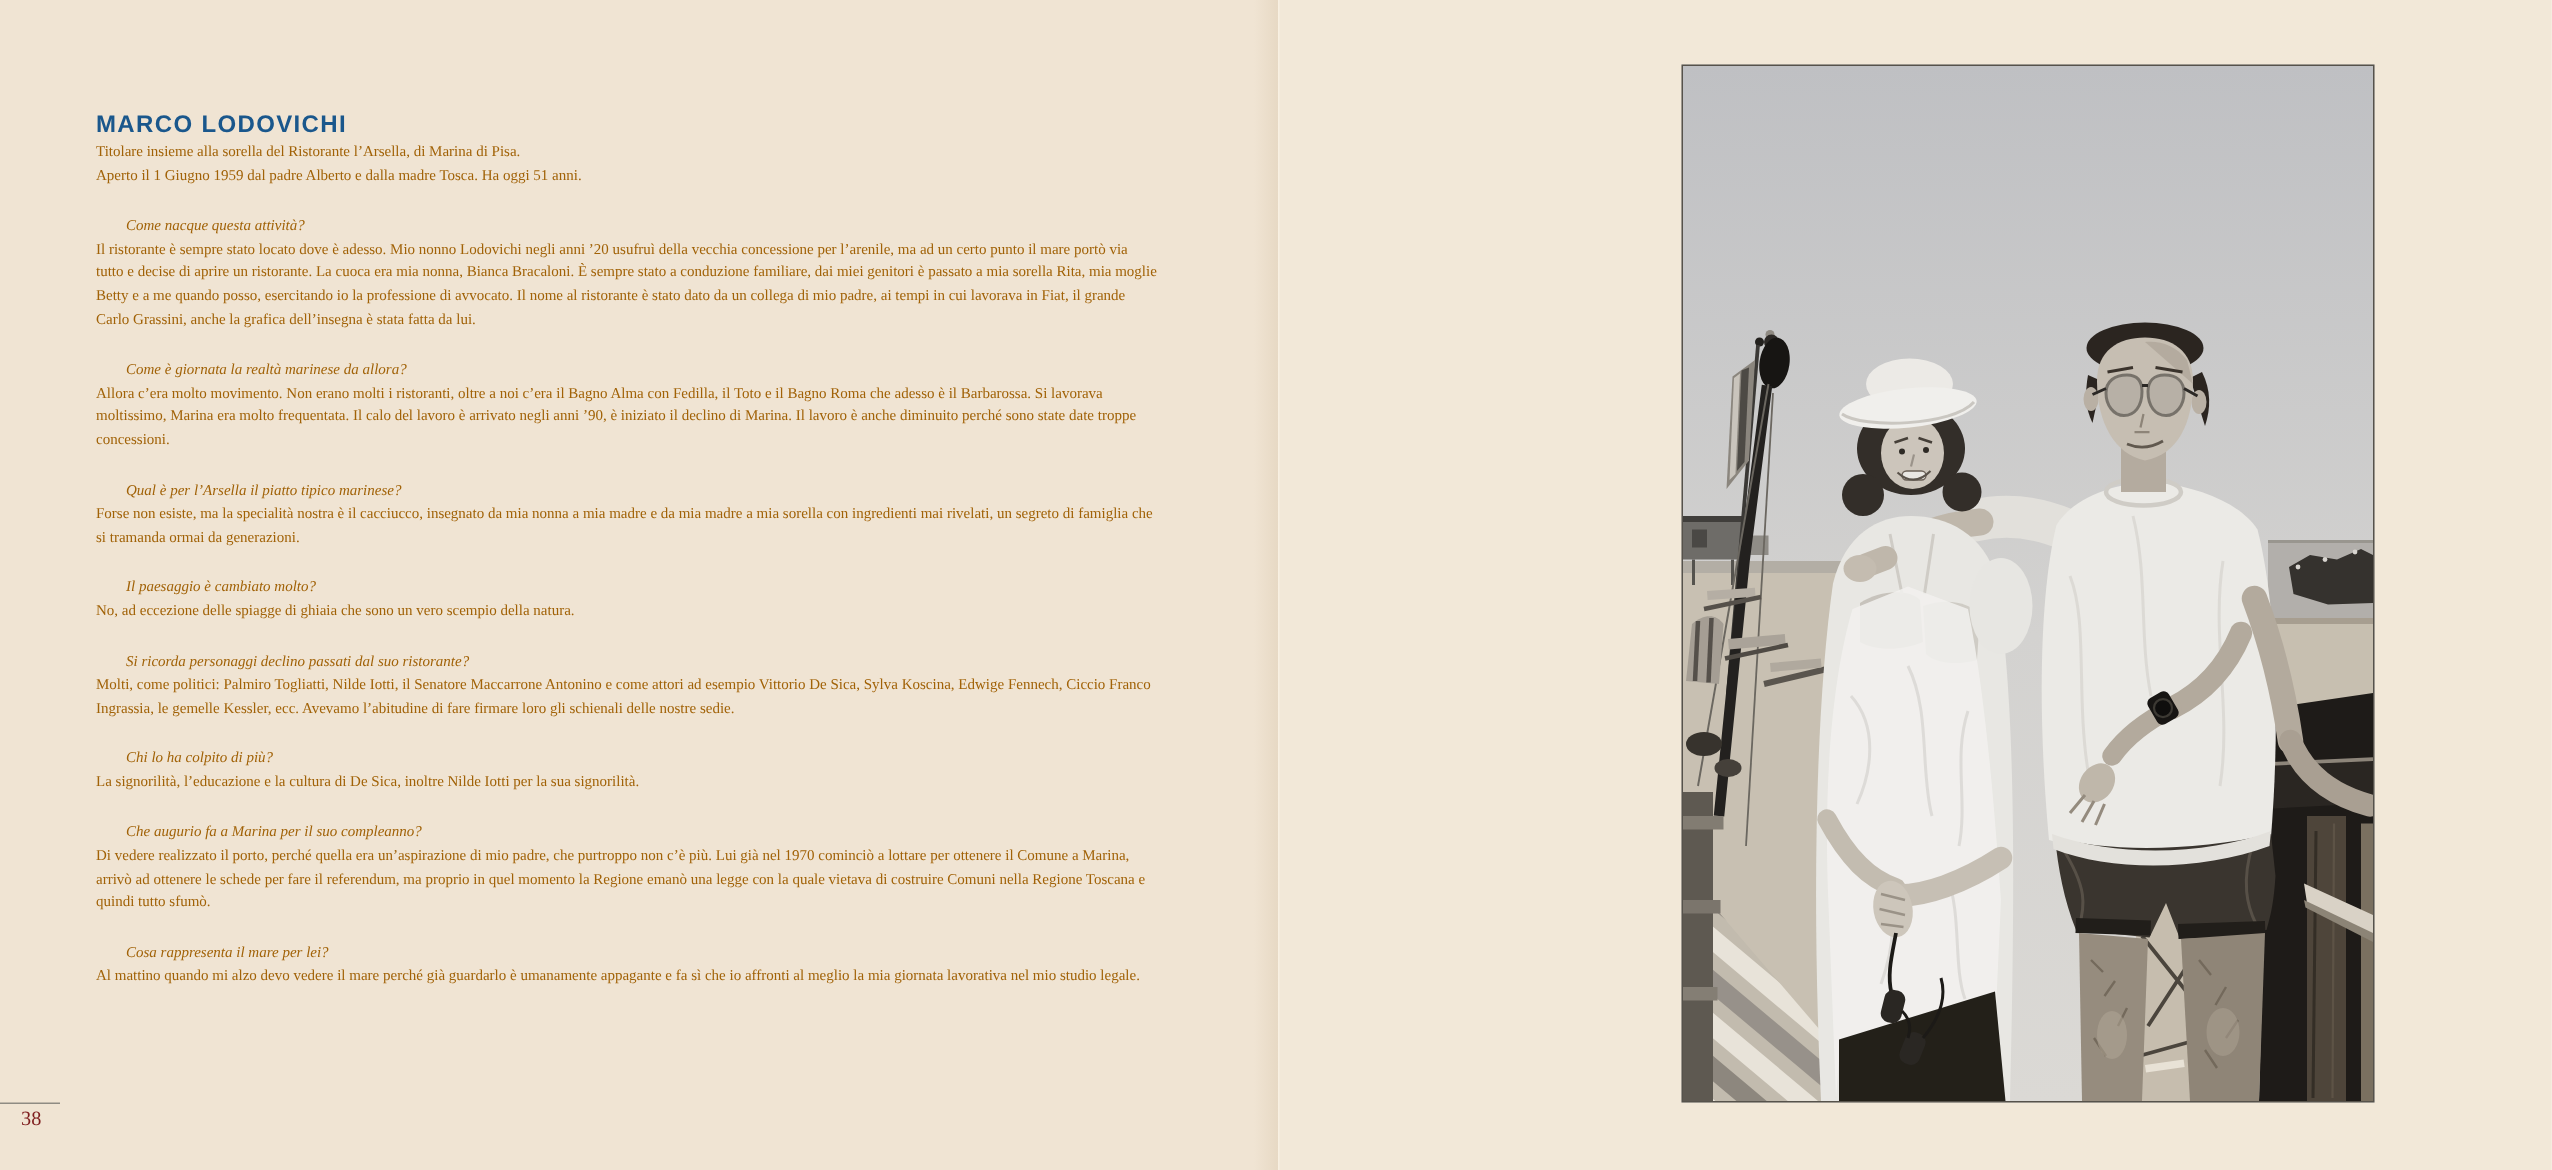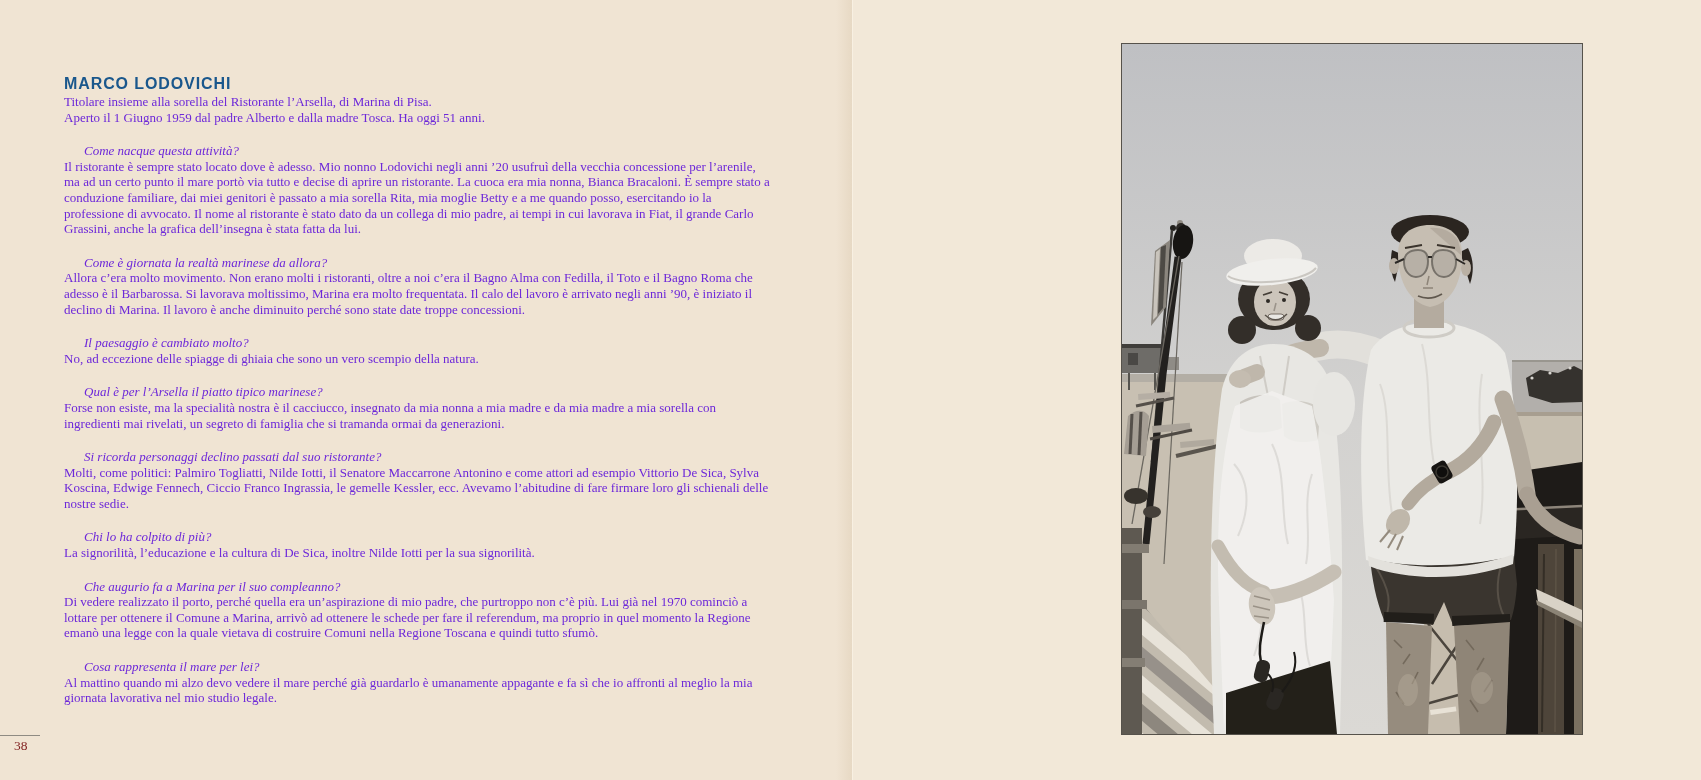--- a/index.html
+++ b/index.html
@@ -6,21 +6,21 @@
   html,body{margin:0;padding:0;}
   body{width:1701px;height:780px;overflow:hidden;font-family:"Liberation Serif",serif;}
   .spread{position:relative;width:1701px;height:780px;background:#f0e4d3;}
   .page{position:absolute;top:0;height:780px;}
   .page-left{left:0;width:852px;background:#f0e4d3;}
   .page-left::after{content:"";position:absolute;right:0;top:0;width:16px;height:100%;
     background:linear-gradient(to right, rgba(222,205,180,0) 0%, rgba(214,196,168,0.35) 100%);}
   .page-right{left:852px;width:849px;background:#f2e8d8;border-left:1px solid #f8f0e2;box-sizing:border-box;}
   .page-title{position:absolute;left:64px;top:64px;font-family:"Liberation Sans",sans-serif;
     font-weight:700;font-size:16px;letter-spacing:0.9px;color:#1a578c;white-space:nowrap;}
-  .text-block{position:absolute;left:64px;top:94px;width:708px;font-size:13px;line-height:15.6px;color:#6d28d9;}
+  .text-block{position:absolute;left:64px;top:94px;width:708px;font-size:10px;line-height:15.6px;color:#a16207;}
   .intro div{margin:0;}
   .qa{margin-top:18px;}
   .qa:first-of-type{margin-top:24px;}
   .qa .q{font-style:italic;margin-left:20px;}
   .footer-rule{position:absolute;left:0;top:735px;width:40px;height:1px;background:#8f8b83;}
   .page-number{position:absolute;left:14px;top:738px;font-size:13.5px;color:#7f1d1d;}
   .photo-frame{position:absolute;left:268px;top:43px;width:460px;height:690px;
     border:1px solid #56524b;background:#d5d4d2;}
   .photo-frame svg{display:block;width:460px;height:690px;}
 </style>
@@ -40,26 +40,26 @@
 
       <div class="qa">
         <div class="q">Come nacque questa attività?</div>
         <div class="a">Il ristorante è sempre stato locato dove è adesso. Mio nonno Lodovichi negli anni ’20 usufruì della vecchia concessione per l’arenile, ma ad un certo punto il mare portò via tutto e decise di aprire un ristorante. La cuoca era mia nonna, Bianca Bracaloni. È sempre stato a conduzione familiare, dai miei genitori è passato a mia sorella Rita, mia moglie Betty e a me quando posso, esercitando io la professione di avvocato. Il nome al ristorante è stato dato da un collega di mio padre, ai tempi in cui lavorava in Fiat, il grande Carlo Grassini, anche la grafica dell’insegna è stata fatta da lui.</div>
       </div>
       <div class="qa">
         <div class="q">Come è giornata la realtà marinese da allora?</div>
         <div class="a">Allora c’era molto movimento. Non erano molti i ristoranti, oltre a noi c’era il Bagno Alma con Fedilla, il Toto e il Bagno Roma che adesso è il Barbarossa. Si lavorava moltissimo, Marina era molto frequentata. Il calo del lavoro è arrivato negli anni ’90, è iniziato il declino di Marina. Il lavoro è anche diminuito perché sono state date troppe concessioni.</div>
       </div>
       <div class="qa">
+        <div class="q">Qual è per l’Arsella il piatto tipico marinese?</div>
+        <div class="a">Forse non esiste, ma la specialità nostra è il cacciucco, insegnato da mia nonna a mia madre e da mia madre a mia sorella con ingredienti mai rivelati, un segreto di famiglia che si tramanda ormai da generazioni.</div>
+      </div>
+      <div class="qa">
         <div class="q">Il paesaggio è cambiato molto?</div>
         <div class="a">No, ad eccezione delle spiagge di ghiaia che sono un vero scempio della natura.</div>
-      </div>
-      <div class="qa">
-        <div class="q">Qual è per l’Arsella il piatto tipico marinese?</div>
-        <div class="a">Forse non esiste, ma la specialità nostra è il cacciucco, insegnato da mia nonna a mia madre e da mia madre a mia sorella con ingredienti mai rivelati, un segreto di famiglia che si tramanda ormai da generazioni.</div>
       </div>
       <div class="qa">
         <div class="q">Si ricorda personaggi declino passati dal suo ristorante?</div>
         <div class="a">Molti, come politici: Palmiro Togliatti, Nilde Iotti, il Senatore Maccarrone Antonino e come attori ad esempio Vittorio De Sica, Sylva Koscina, Edwige Fennech, Ciccio Franco Ingrassia, le gemelle Kessler, ecc. Avevamo l’abitudine di fare firmare loro gli schienali delle nostre sedie.</div>
       </div>
       <div class="qa">
         <div class="q">Chi lo ha colpito di più?</div>
         <div class="a">La signorilità, l’educazione e la cultura di De Sica, inoltre Nilde Iotti per la sua signorilità.</div>
       </div>
       <div class="qa">

